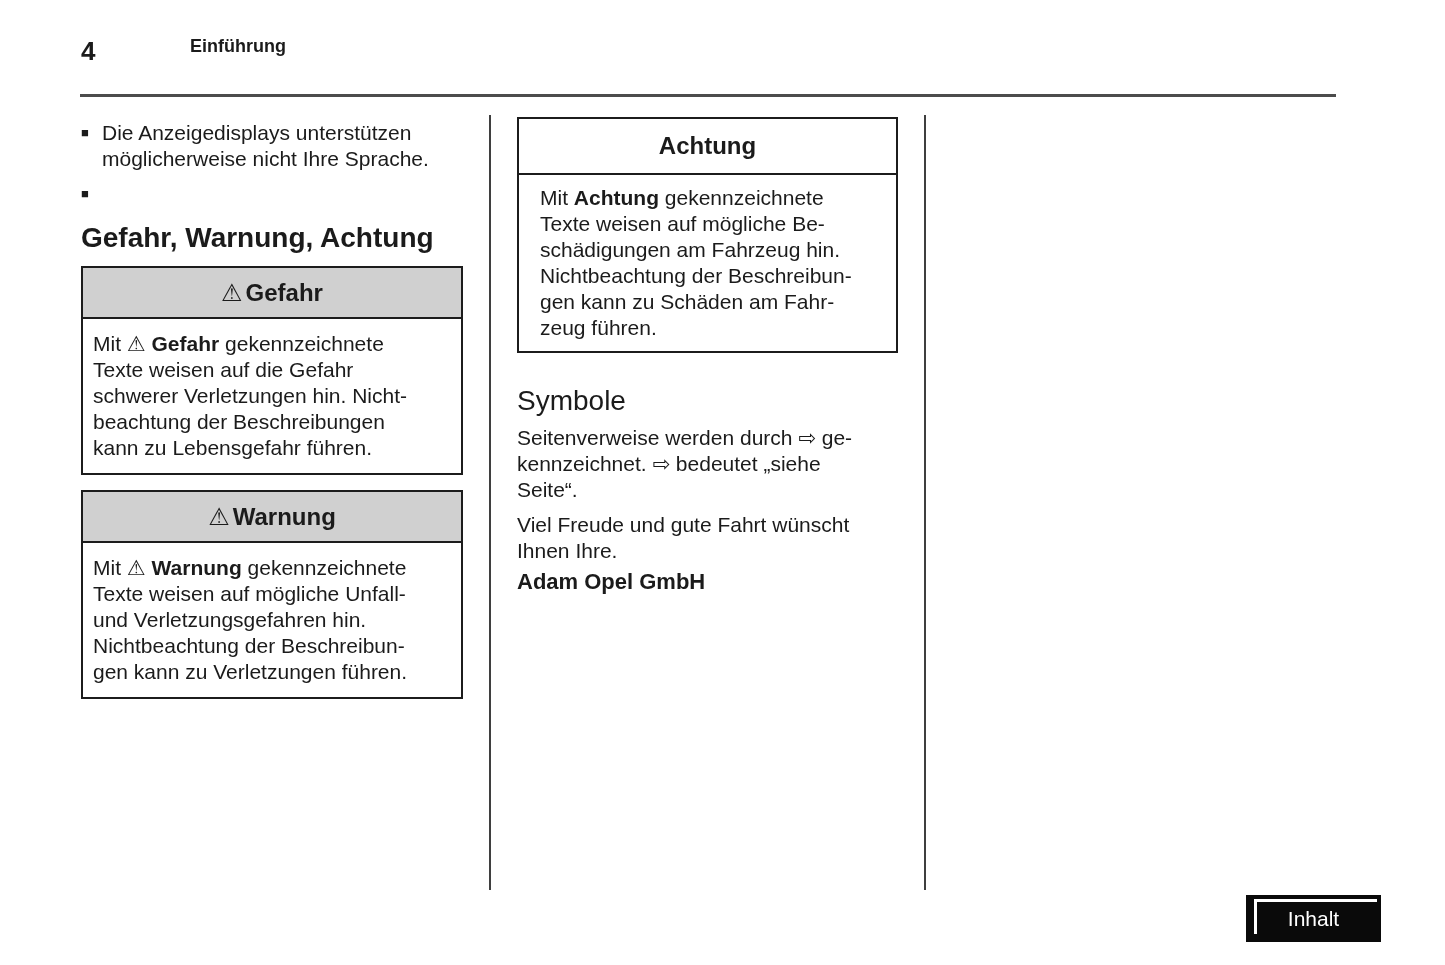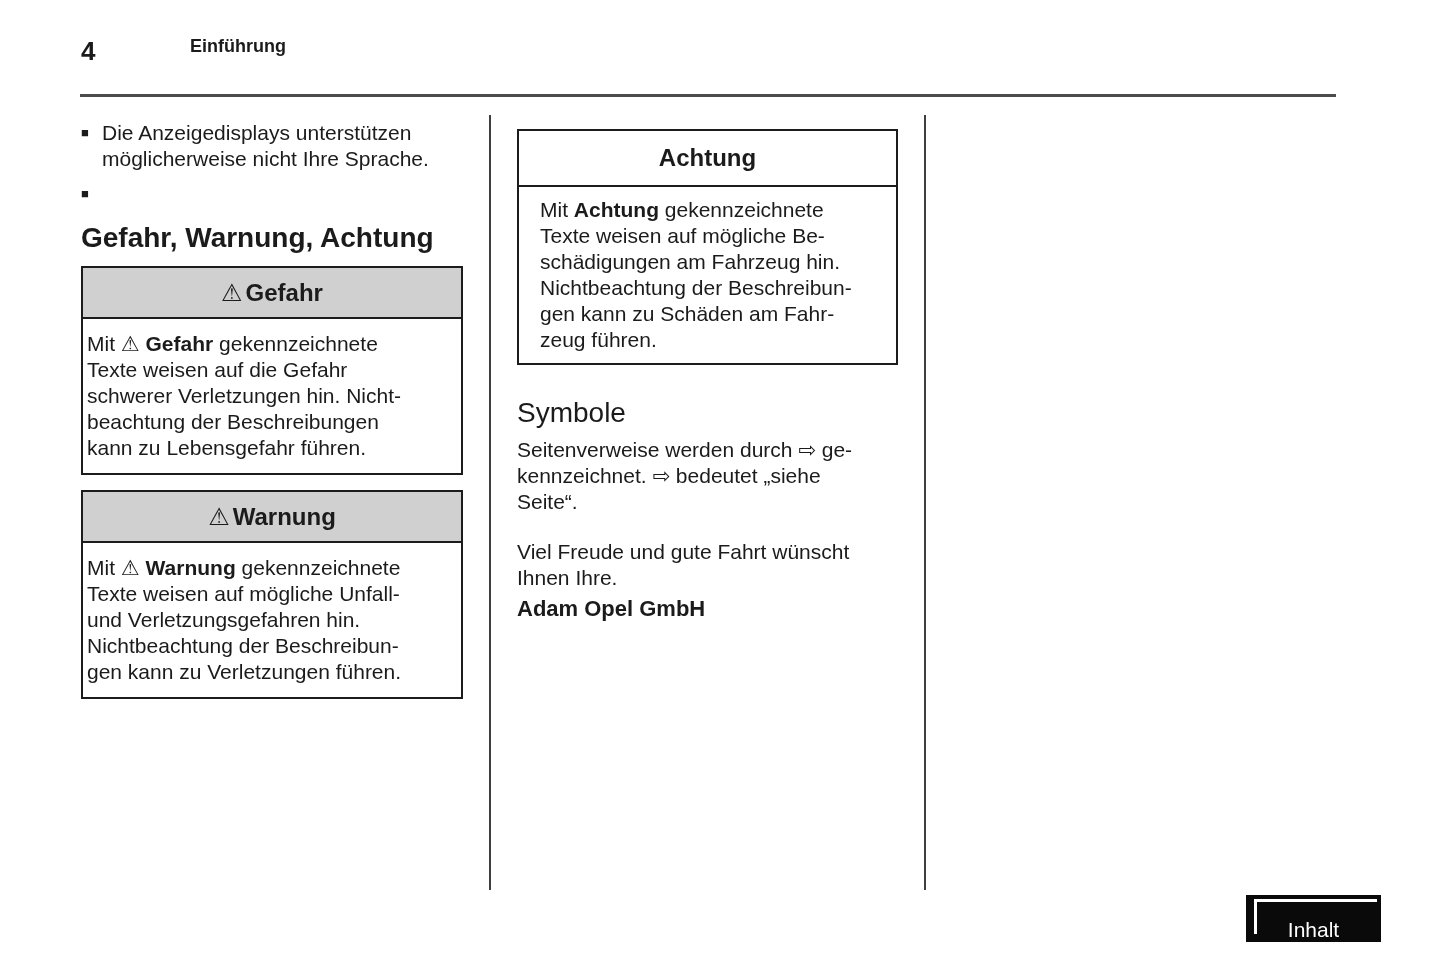--- a/index.html
+++ b/index.html
@@ -38,35 +38,35 @@
   
   .warn-box { border:2px solid var(--box-border,#1c1c1c); margin-top:13px; background:#fff; }
   .warn-box-header {
     height:51px; border-bottom:2px solid var(--box-border,#1c1c1c);
     display:flex; align-items:center; justify-content:center;
     font-size:24px; font-weight:bold;
   }
   .warn-box-header .triangle-icon { font-weight:normal; margin-right:3px; font-size:24px; }
   .warn-box-header.gray { background:var(--box-header-bg,#d0d0d0); }
   .warn-box-header.white { background:#ffffff; height:56px; }
-  .warn-box-body { padding:12px 4px; white-space:pre-line; }
+  .warn-box-body { padding:12px 10px; white-space:pre-line; }
   .warn-box-body.six-line { padding:10px 21px; }
   .body-triangle-icon { font-size:21px; }
 
   
   .symbols-heading { font-size:28px; line-height:34px; font-weight:normal; margin-top:31px; }
   .symbols-text { white-space:pre-line; margin-top:7px; }
-  .closing-text { white-space:pre-line; margin-top:24px; }
+  .closing-text { white-space:pre-line; margin-top:9px; }
   .signature { font-weight:bold; margin-top:5px; font-size:22px; }
 
   
   .inhalt-button {
     position:absolute; left:1246px; top:895px; width:135px; height:47px;
     background:var(--button-bg,#0a0a0a); color:#ffffff; border:none; cursor:pointer;
-    font-family:inherit; font-size:21px; display:flex; align-items:flex-end; justify-content:center;
+    font-family:inherit; font-size:21px; display:flex; align-items:center; justify-content:center;
   }
   .inhalt-button::before {
     content:""; position:absolute; left:8px; top:4px; right:4px; bottom:8px;
     border-top:3px solid #ffffff; border-left:3px solid #ffffff;
   }
 </style>
 </head>
 <body>
 
 <div class="page">
@@ -113,21 +113,21 @@
 Texte weisen auf mögliche Unfall-
 und Verletzungsgefahren hin.
 Nichtbeachtung der Beschreibun-
 gen kann zu Verletzungen führen.</span></div>
     </div>
 
   </div>
 
   <div class="col col-middle">
 
-    <div class="warn-box caution-box" style="margin-top:12px;">
+    <div class="warn-box caution-box" style="margin-top:0;">
       <div class="warn-box-header white">
           <span>Achtung</span>
         </div>
       <div class="warn-box-body six-line"><span>Mit </span><span class="bold">Achtung</span><span> gekennzeichnete
 Texte weisen auf mögliche Be-
 schädigungen am Fahrzeug hin.
 Nichtbeachtung der Beschreibun-
 gen kann zu Schäden am Fahr-
 zeug führen.</span></div>
     </div>

